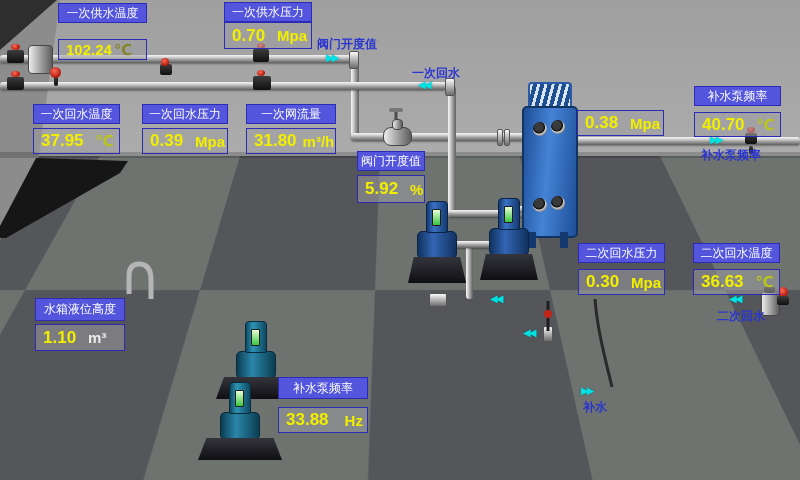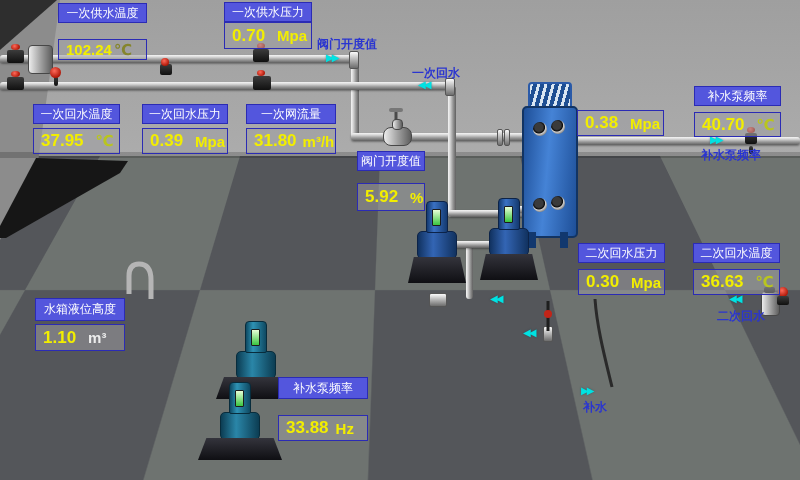--- a/index.html
+++ b/index.html
@@ -267,21 +267,21 @@
   <div class="panel" style="left:246px;top:104px;width:90px">
     <div class="plabel">一次网流量</div>
     <div class="pvalue" style="gap:6px">
       <span class="num">31.80</span>
       <span class="unit">m³/h</span>
     </div>
   </div>
 
   <div class="panel" style="left:357px;top:151px;width:68px">
     <div class="plabel">阀门开度值</div>
-    <div class="pvalue" style="height:26px;margin-top:12px">
+    <div class="pvalue" style="height:26px;margin-top:4px">
       <span class="num">5.92</span>
       <span class="unit">%</span>
     </div>
   </div>
 
   <div class="panel" style="left:577px;top:86px;width:87px">
     <div class="pvalue" style="margin-top:24px">
       <span class="num">0.38</span>
       <span class="unit">Mpa</span>
     </div>
@@ -314,19 +314,19 @@
   <div class="panel" style="left:35px;top:298px;width:90px">
     <div class="plabel" style="height:21px">水箱液位高度</div>
     <div class="pvalue u-white" style="height:25px;margin-top:3px">
       <span class="num">1.10</span>
       <span class="unit">m³</span>
     </div>
   </div>
 
   <div class="panel" style="left:278px;top:377px;width:90px">
     <div class="plabel" style="height:20px">补水泵频率</div>
-    <div class="pvalue" style="margin-top:16px;gap:7px">
+    <div class="pvalue" style="margin-top:8px;gap:16px">
       <span class="num">33.88</span>
       <span class="unit">Hz</span>
     </div>
   </div>
 
 </div>
 
 </body></html>

